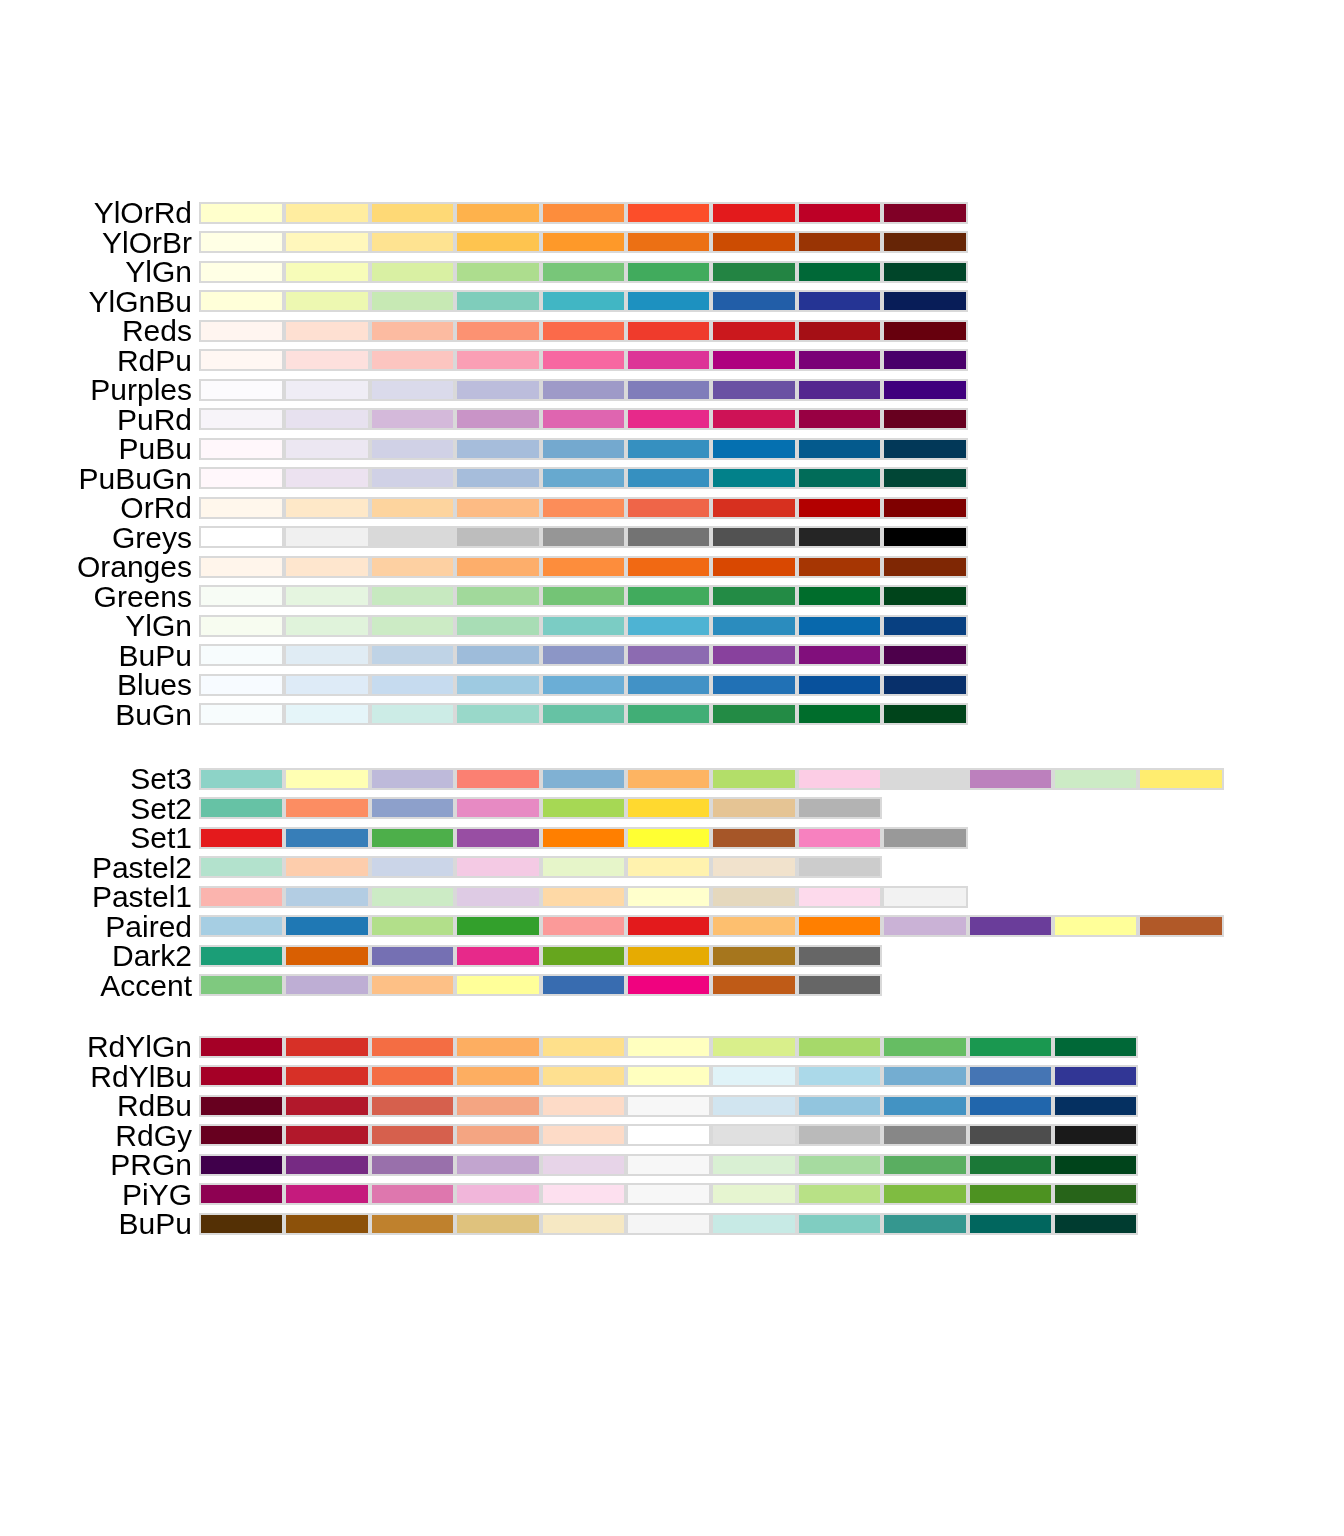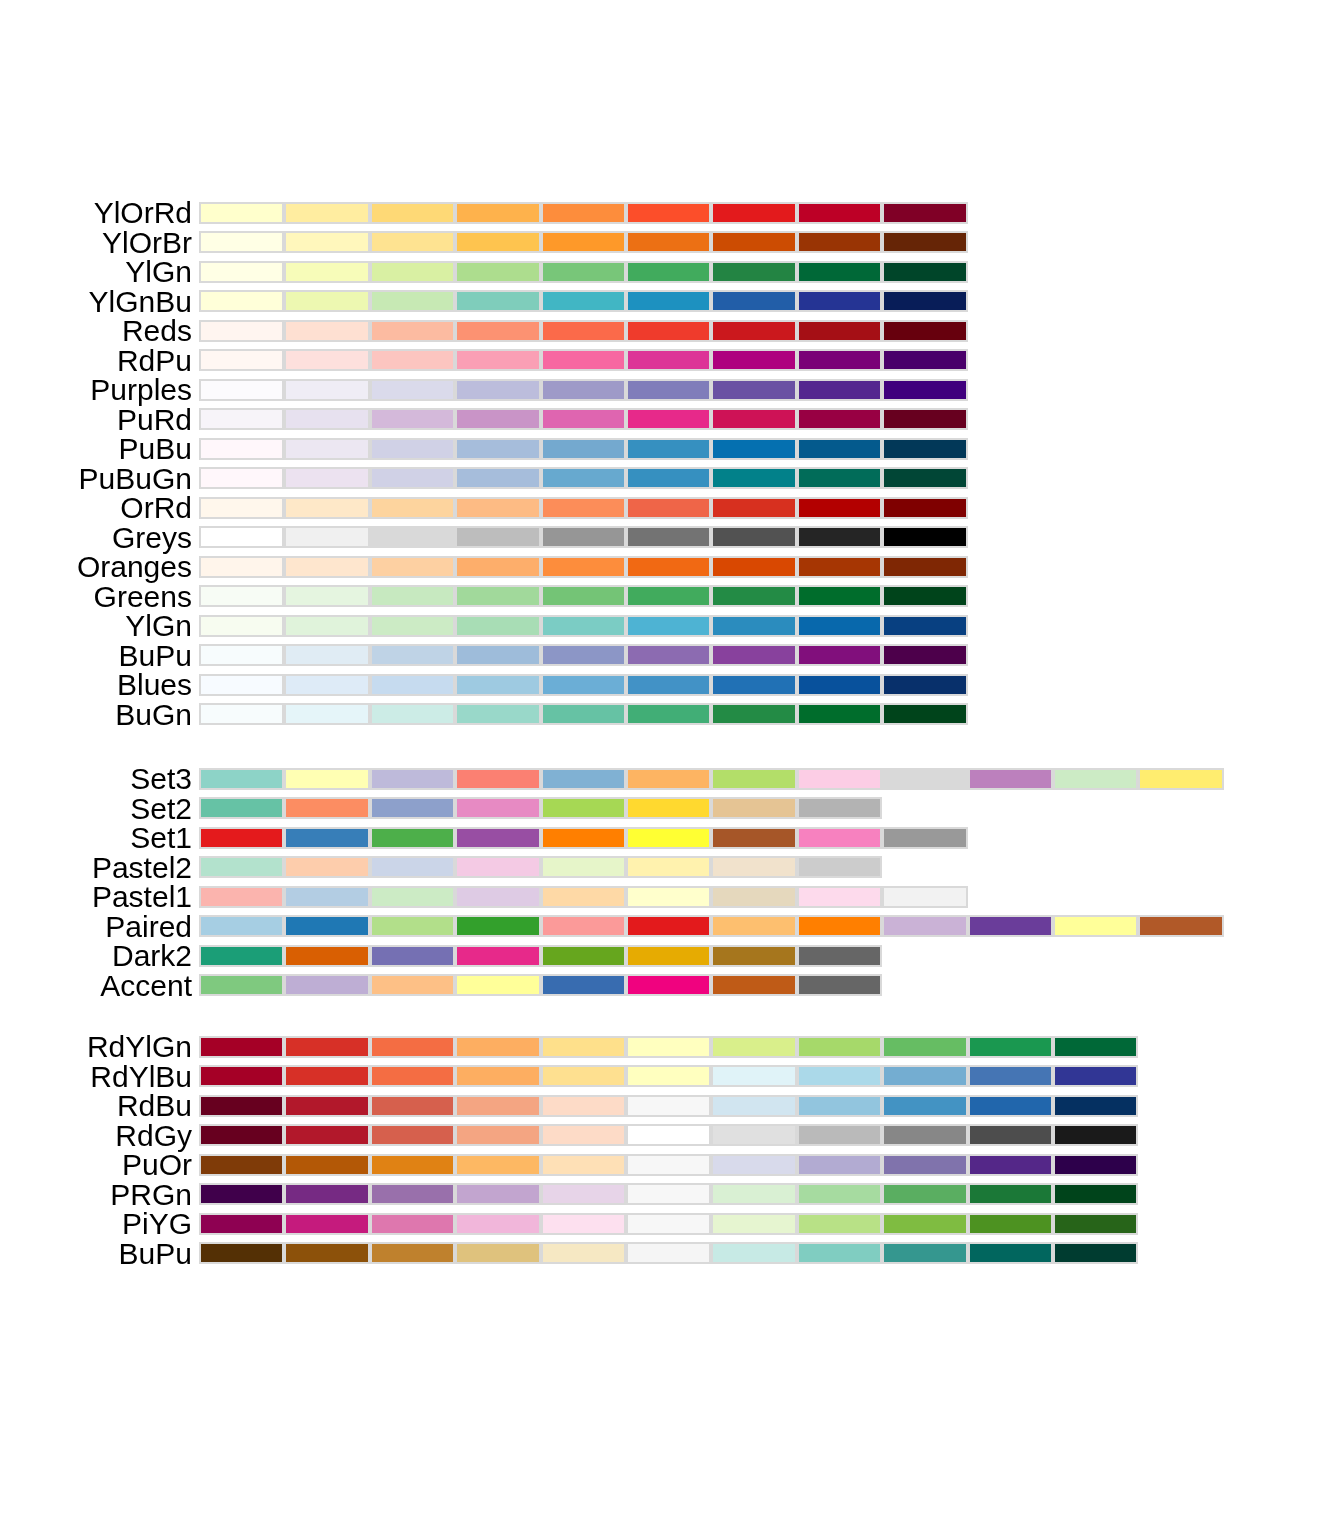--- a/index.html
+++ b/index.html
@@ -499,36 +499,20 @@
           <div class="swatch" title="RdGy [5] #fddbc7" style="background: rgb(253, 219, 199); border-color: rgb(217, 217, 217);"></div>
           <div class="swatch" title="RdGy [6] #ffffff" style="background: rgb(255, 255, 255); border-color: rgb(217, 217, 217);"></div>
           <div class="swatch" title="RdGy [7] #e0e0e0" style="background: rgb(224, 224, 224); border-color: rgb(217, 217, 217);"></div>
           <div class="swatch" title="RdGy [8] #bababa" style="background: rgb(186, 186, 186); border-color: rgb(217, 217, 217);"></div>
           <div class="swatch" title="RdGy [9] #878787" style="background: rgb(135, 135, 135); border-color: rgb(217, 217, 217);"></div>
           <div class="swatch" title="RdGy [10] #4d4d4d" style="background: rgb(77, 77, 77); border-color: rgb(217, 217, 217);"></div>
           <div class="swatch" title="RdGy [11] #1a1a1a" style="background: rgb(26, 26, 26); border-color: rgb(217, 217, 217);"></div>
         </div>
       </div>
       <div class="palette-row">
-        <div class="palette-label" style="color: rgb(0, 0, 0);">PuOr</div>
-        <div class="swatch-strip">
-          <div class="swatch" title="PuOr [1] #7f3b08" style="background: rgb(127, 59, 8); border-color: rgb(217, 217, 217);"></div>
-          <div class="swatch" title="PuOr [2] #b35806" style="background: rgb(179, 88, 6); border-color: rgb(217, 217, 217);"></div>
-          <div class="swatch" title="PuOr [3] #e08214" style="background: rgb(224, 130, 20); border-color: rgb(217, 217, 217);"></div>
-          <div class="swatch" title="PuOr [4] #fdb863" style="background: rgb(253, 184, 99); border-color: rgb(217, 217, 217);"></div>
-          <div class="swatch" title="PuOr [5] #fee0b6" style="background: rgb(254, 224, 182); border-color: rgb(217, 217, 217);"></div>
-          <div class="swatch" title="PuOr [6] #f7f7f7" style="background: rgb(247, 247, 247); border-color: rgb(217, 217, 217);"></div>
-          <div class="swatch" title="PuOr [7] #d8daeb" style="background: rgb(216, 218, 235); border-color: rgb(217, 217, 217);"></div>
-          <div class="swatch" title="PuOr [8] #b2abd2" style="background: rgb(178, 171, 210); border-color: rgb(217, 217, 217);"></div>
-          <div class="swatch" title="PuOr [9] #8073ac" style="background: rgb(128, 115, 172); border-color: rgb(217, 217, 217);"></div>
-          <div class="swatch" title="PuOr [10] #542788" style="background: rgb(84, 39, 136); border-color: rgb(217, 217, 217);"></div>
-          <div class="swatch" title="PuOr [11] #2d004b" style="background: rgb(45, 0, 75); border-color: rgb(217, 217, 217);"></div>
-        </div>
-      </div>
-      <div class="palette-row">
         <div class="palette-label" style="color: rgb(0, 0, 0);">PRGn</div>
         <div class="swatch-strip">
           <div class="swatch" title="PRGn [1] #40004b" style="background: rgb(64, 0, 75); border-color: rgb(217, 217, 217);"></div>
           <div class="swatch" title="PRGn [2] #762a83" style="background: rgb(118, 42, 131); border-color: rgb(217, 217, 217);"></div>
           <div class="swatch" title="PRGn [3] #9970ab" style="background: rgb(153, 112, 171); border-color: rgb(217, 217, 217);"></div>
           <div class="swatch" title="PRGn [4] #c2a5cf" style="background: rgb(194, 165, 207); border-color: rgb(217, 217, 217);"></div>
           <div class="swatch" title="PRGn [5] #e7d4e8" style="background: rgb(231, 212, 232); border-color: rgb(217, 217, 217);"></div>
           <div class="swatch" title="PRGn [6] #f7f7f7" style="background: rgb(247, 247, 247); border-color: rgb(217, 217, 217);"></div>
           <div class="swatch" title="PRGn [7] #d9f0d3" style="background: rgb(217, 240, 211); border-color: rgb(217, 217, 217);"></div>
           <div class="swatch" title="PRGn [8] #a6dba0" style="background: rgb(166, 219, 160); border-color: rgb(217, 217, 217);"></div>

